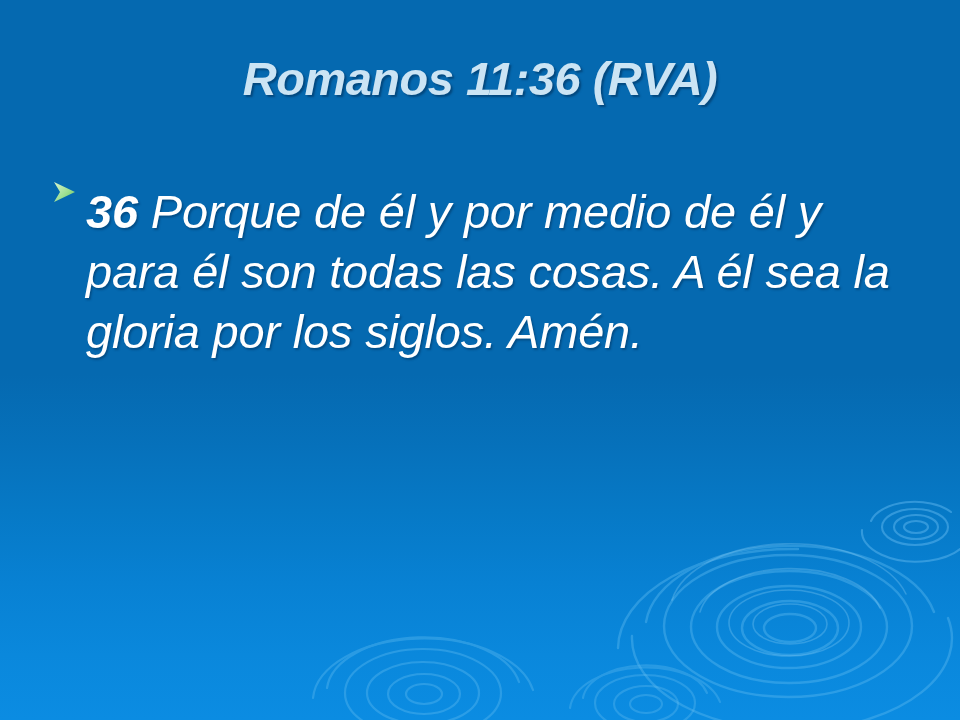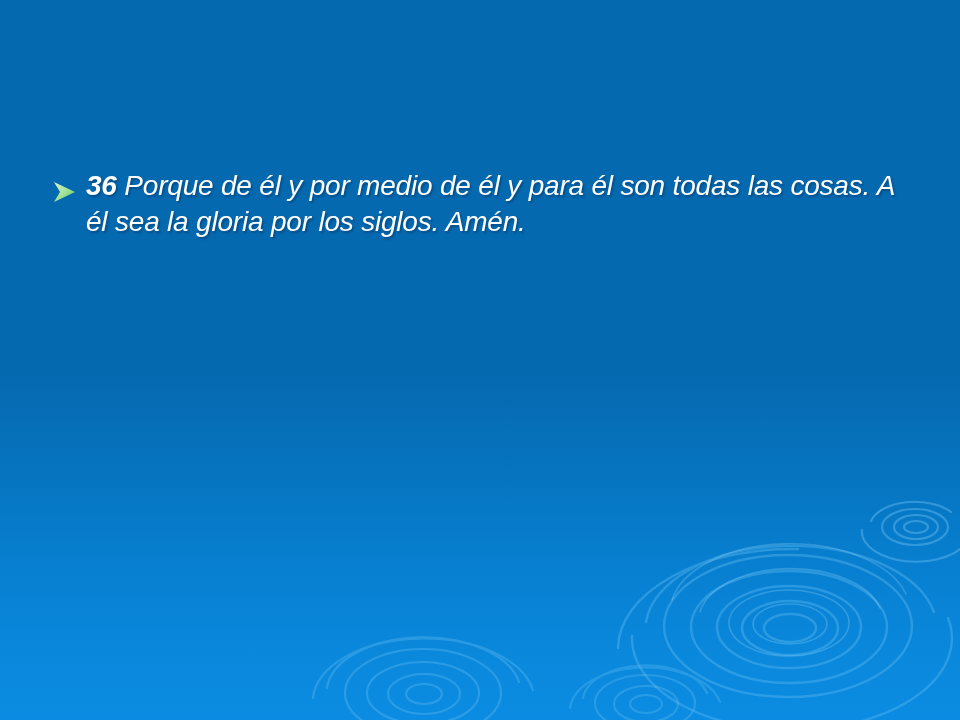--- a/index.html
+++ b/index.html
@@ -68,26 +68,27 @@
     align-items: flex-start;
   }
   .bullet-marker {
     flex: 0 0 auto;
     width: 34px;
     padding-top: 12px;
     line-height: 0;
   }
   .bullet-text {
     flex: 1 1 auto;
-    font-size: 28px;
-    line-height: 36px;
+    font-size: 47px;
+    line-height: 60px;
     font-style: italic;
     color: #ffffff;
     text-shadow: 1.5px 1.5px 2px rgba(0, 45, 85, 0.45);
     letter-spacing: -0.2px;
+    margin-top: 14px;
   }
   .verse-num {
     font-weight: bold;
     font-style: italic;
   }
   .verse-body {
     font-weight: normal;
     font-style: italic;
   }
 </style>
@@ -142,20 +143,23 @@
         <ellipse cx="646" cy="704" rx="16" ry="9"></ellipse>
         <ellipse cx="646" cy="704" rx="32" ry="18"></ellipse>
         <ellipse cx="645" cy="703" rx="50" ry="28"></ellipse>
         <path d="M 583 698 a 63 36 0 0 1 124 -5"></path>
         <path d="M 570 708 a 76 44 0 0 1 150 -6"></path>
       </g>
 
     </g>
   </svg>
 
+  <div class="title-block">
+    <span class="title-text">Romanos 11:36 (RVA)</span>
+  </div>
 
   <div class="body-block">
     <div class="bullet-row">
 
       <span class="bullet-marker">
         <svg width="26" height="24" viewBox="0 0 26 24" xmlns="http://www.w3.org/2000/svg" aria-hidden="true">
           <defs>
             <linearGradient id="bulletgrad" x1="0" y1="0" x2="1" y2="1">
               <stop offset="0%" stop-color="#d8f5cf"></stop>
               <stop offset="55%" stop-color="#9fe093"></stop>

